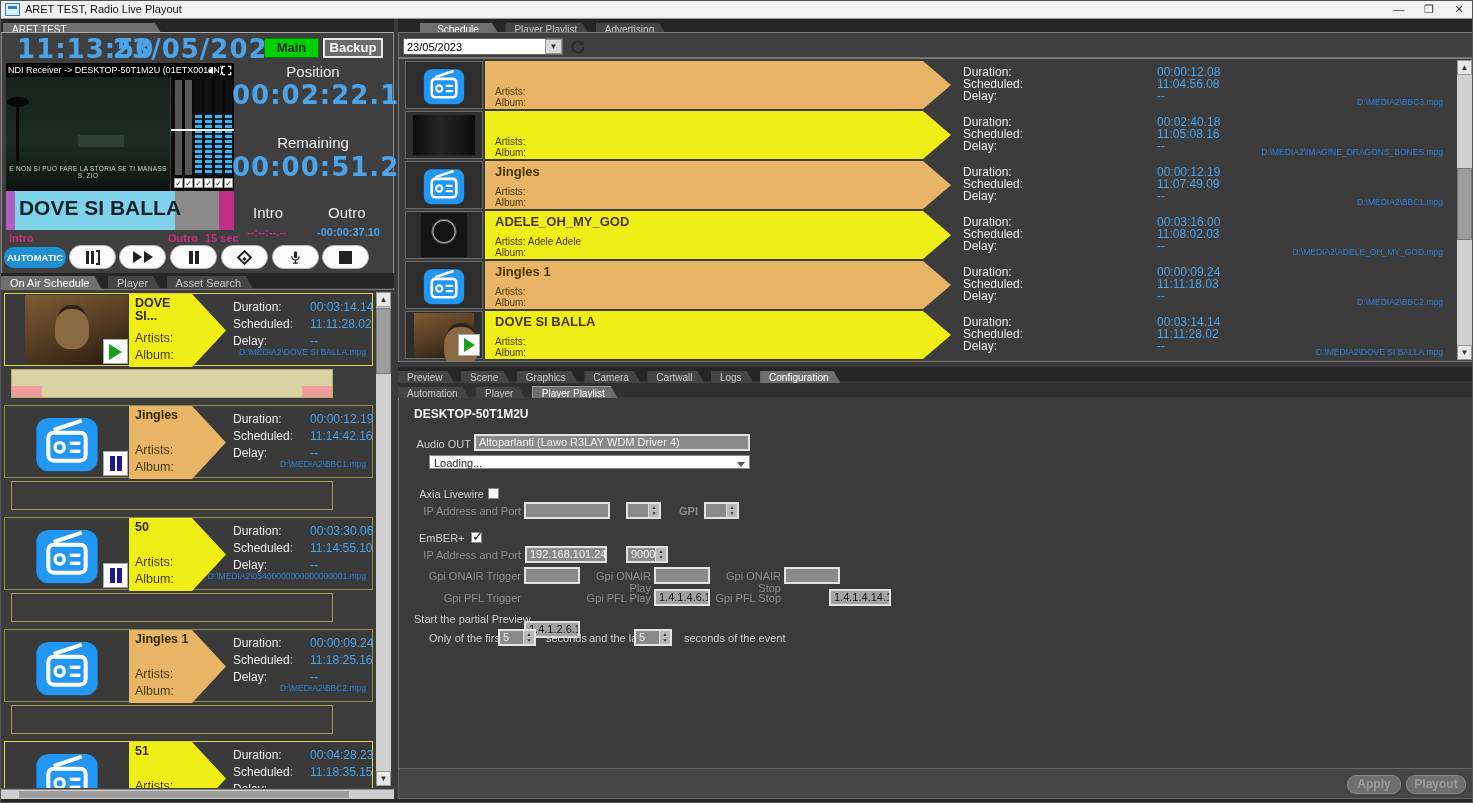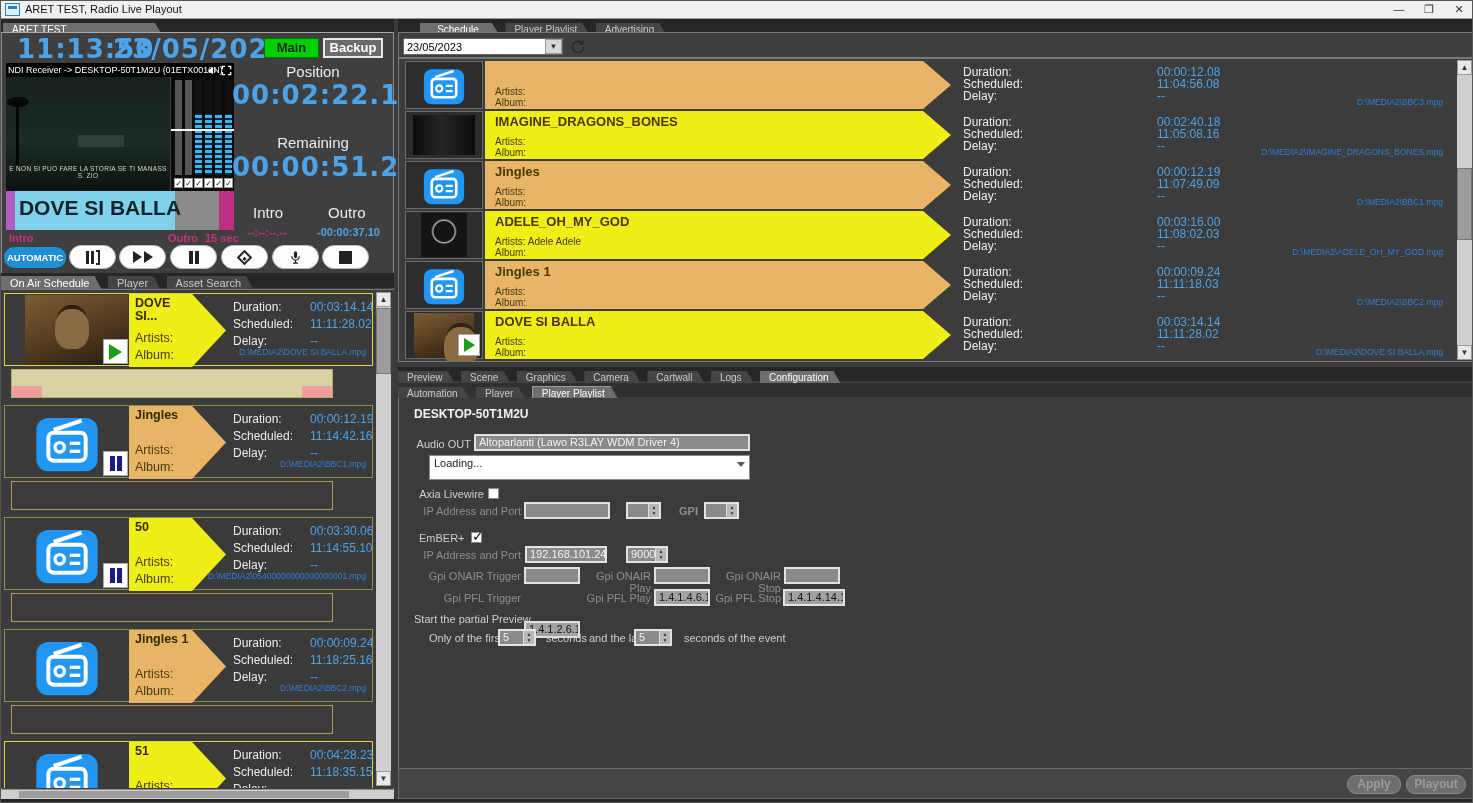--- a/index.html
+++ b/index.html
@@ -113,21 +113,21 @@
   .sc-state .ptri { width:0;height:0;border-top:7px solid transparent;border-bottom:7px solid transparent;border-left:11px solid #18a018; }
 
   
   #cfg-body { position:absolute; left:397px; top:397px; width:1076px; height:370px; background:#3b3b3b; border-left:1px solid #777; border-right:1px solid #777; }
   .cfg-lab { position:absolute; font-size:11px; color:#cfcfcf; }
   .cfg-lab.dim { color:#8f8f8f; }
   .field { position:absolute; height:17px; background:#8a8a8a; border:2px solid #e2e2e2; font-size:11px; color:#f2f2f2; padding:0 3px; line-height:13px; white-space:nowrap; overflow:hidden; }
   .field.dark-text { color:#151515; background:#a2a2a2; }
   .spin { position:absolute; height:17px; background:#8a8a8a; border:2px solid #e2e2e2; font-size:11px; color:#f2f2f2; line-height:13px; padding-left:3px; }
   .spin .btns { position:absolute; right:0; top:0; bottom:0; width:11px; background:#b8b8b8; border-left:1px solid #ddd; font-size:5px; color:#333; line-height:6px; text-align:center; }
-  .cfg-select { position:absolute; left:428px; top:454px; width:321px; height:25px; background:#fff; border:1px solid #888; font-size:11px; color:#222; line-height:15px; padding-left:4px; }
+  .cfg-select { position:absolute; left:428px; top:454px; width:321px; height:14px; background:#fff; border:1px solid #888; font-size:11px; color:#222; line-height:15px; padding-left:4px; }
   .sel-arrow { position:absolute; right:4px; top:6px; width:0; height:0; border-left:4px solid transparent; border-right:4px solid transparent; border-top:5px solid #555; }
   .chk { position:absolute; width:11px; height:11px; background:#fff; border:1px solid #888; font-size:12px; line-height:10px; color:#111; text-align:center; }
   #cfg-footer { position:absolute; left:397px; top:767px; width:1076px; height:31px; background:#454545; border:1px solid #666; }
   .gbtn { position:absolute; top:6px; height:19px; border-radius:9px; background:#6e6e6e; border:1px solid #8a8a8a; color:#9c9c9c; font-weight:bold; font-size:12px; text-align:center; line-height:17px; }
 
   #bottom-strip { position:absolute; left:0; top:798px; width:1473px; height:5px; background:#262626; }
 </style>
 </head>
 <body>
 
@@ -427,21 +427,20 @@
           <span class="val" style="top:28px;">--</span>
       </div>
       <div class="sc-fpath">D:\MEDIA2\BBC3.mpg</div>
     </div>
 
     <div class="sc-row" style="top:52px;">
       <div class="sc-icon">
           <div class="art-dark"></div>
         </div>
       <div class="sc-arrow yellow">
-        <div class="sc-title">IMAGINE_DRAGONS_BONES</div>
         <div class="sc-meta" style="top:25px;">Artists:</div>
         <div class="sc-meta" style="top:36px;">Album:</div>
       </div>
       <div class="sc-dets">
         <span class="lab" style="top:4px;">Duration:</span>
           <span class="val" style="top:4px;">00:02:40.18</span>
         <span class="lab" style="top:16px;">Scheduled:</span>
           <span class="val" style="top:16px;">11:05:08.16</span>
         <span class="lab" style="top:28px;">Delay:</span>
           <span class="val" style="top:28px;">--</span>
@@ -602,21 +601,21 @@
   <div class="cfg-lab dim" style="left:585px;top:569px;width:65px;text-align:right;">Gpi ONAIR Play</div>
   <div class="field" style="left:653px;top:566px;width:56px;"></div>
   <div class="cfg-lab dim" style="left:700px;top:569px;width:80px;text-align:right;">Gpi ONAIR Stop</div>
   <div class="field" style="left:783px;top:566px;width:56px;"></div>
 
   <div class="cfg-lab dim" style="left:413px;top:591px;width:107px;text-align:right;">Gpi PFL Trigger</div>
   <div class="field dark-text" style="left:523px;top:588px;width:56px;margin-top:32px;">1.4.1.2.6.1</div>
   <div class="cfg-lab dim" style="left:585px;top:591px;width:65px;text-align:right;">Gpi PFL Play</div>
   <div class="field dark-text" style="left:653px;top:588px;width:56px;">1.4.1.4.6.1</div>
   <div class="cfg-lab dim" style="left:700px;top:591px;width:80px;text-align:right;">Gpi PFL Stop</div>
-  <div class="field dark-text" style="left:782px;top:588px;width:62px;">1.4.1.4.14.1</div>
+  <div class="field dark-text" style="left:828px;top:588px;width:62px;">1.4.1.4.14.1</div>
 
   <div class="cfg-lab" style="left:413px;top:612px;">Start the partial Preview</div>
   <div class="cfg-lab" style="left:428px;top:631px;">Only of the first</div>
   <div class="spin" style="left:497px;top:628px;width:38px;"><span>5</span><span class="btns">▲<br>▼</span></div>
   <div class="cfg-lab" style="left:545px;top:631px;">seconds</div>
   <div class="cfg-lab" style="left:588px;top:631px;">and the last</div>
   <div class="spin" style="left:633px;top:628px;width:38px;"><span>5</span><span class="btns">▲<br>▼</span></div>
   <div class="cfg-lab" style="left:683px;top:631px;">seconds of the event</div>
 
   <div id="cfg-footer">

